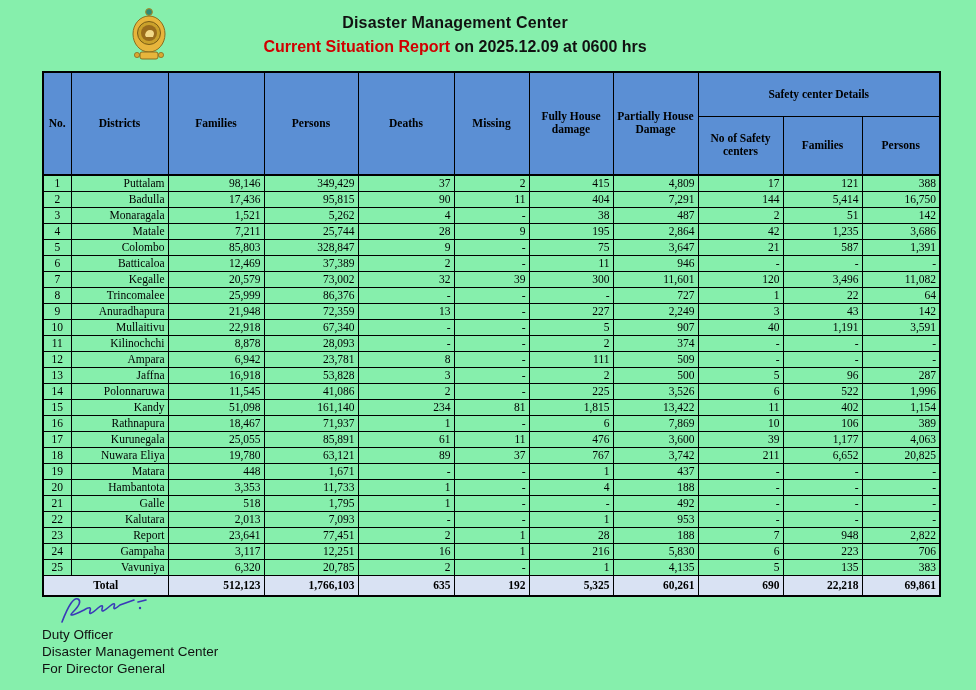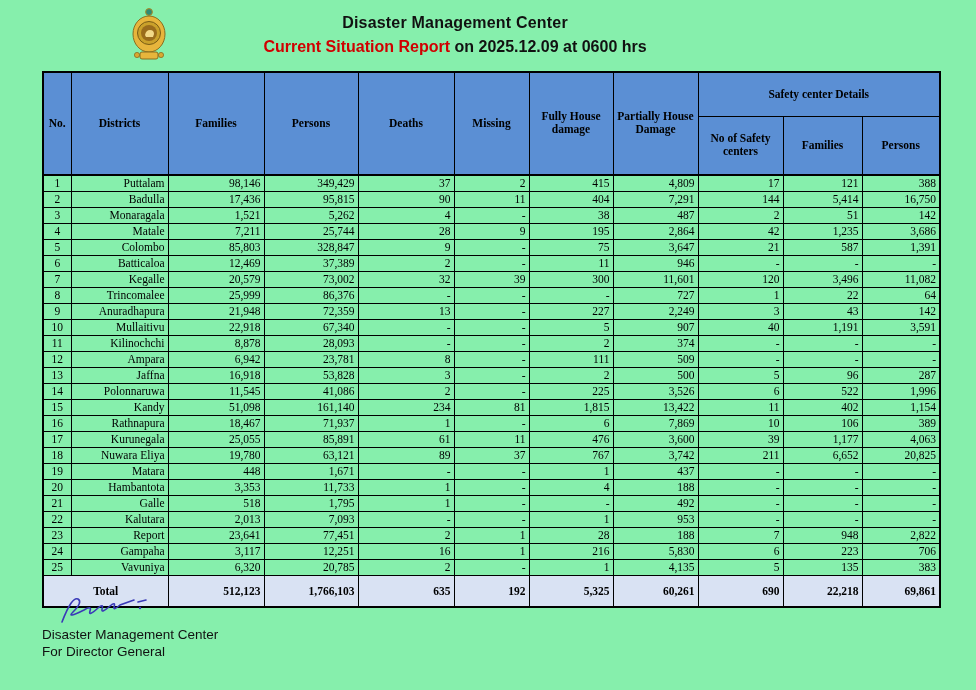--- a/index.html
+++ b/index.html
@@ -37,21 +37,21 @@
   .situation thead tr.group-row { height:25px; }
   .situation thead tr.sub-row   { height:38px; }
   .situation thead tr.sub-row th { border-bottom:2px solid #000; }
   .situation thead th[rowspan]   { border-bottom:2px solid #000; }
   .situation tbody td { height:16px; line-height:15px; padding:0 3px; white-space:nowrap; }
   .situation td.c { text-align:center; }
   .situation td.l { text-align:right; }
   .situation td.num { text-align:right; }
   .situation tfoot td {
     background:var(--total-row-bg,#D9E2F3);
-    font-weight:bold; height:32px; padding:0 3px; white-space:nowrap;
+    font-weight:bold; height:21px; padding:0 3px; white-space:nowrap;
     border-top:1px solid #000;
   }
   .situation tfoot td.c { text-align:center; }
 
   
   .sig-block { position:absolute; left:42px; top:592px; width:360px;
                font-family:"Liberation Sans", sans-serif; }
   .signature  { display:block; margin-left:14px; }
   .sig-line { font-size:13.5px; color:#111; line-height:17px; }
 </style>
@@ -456,17 +456,18 @@
       </tr>
     </tfoot>
   </table>
 
   <div class="sig-block">
     <svg class="signature" width="130" height="34" viewBox="0 0 130 34">
       <path d="M6,30 Q16,4 22,7 Q27,10 17,20 Q10,27 28,18 Q36,13 34,19 Q32,25 42,16 Q48,11 46,17 Q45,22 54,14 Q60,9 58,15 Q57,19 64,13 L78,8" fill="none" stroke="#3a3ab8" stroke-width="1.6" stroke-linecap="round"></path>
       <path d="M82,10 l8,-2" fill="none" stroke="#3a3ab8" stroke-width="1.6" stroke-linecap="round"></path>
       <circle cx="84" cy="16" r="1.2" fill="#3a3ab8"></circle>
     </svg>
+    <div class="sig-line">Duty Officer</div>
     <div class="sig-line">Disaster Management Center</div>
     <div class="sig-line">For Director General</div>
   </div>
 
 </div>
 
 </body></html>

